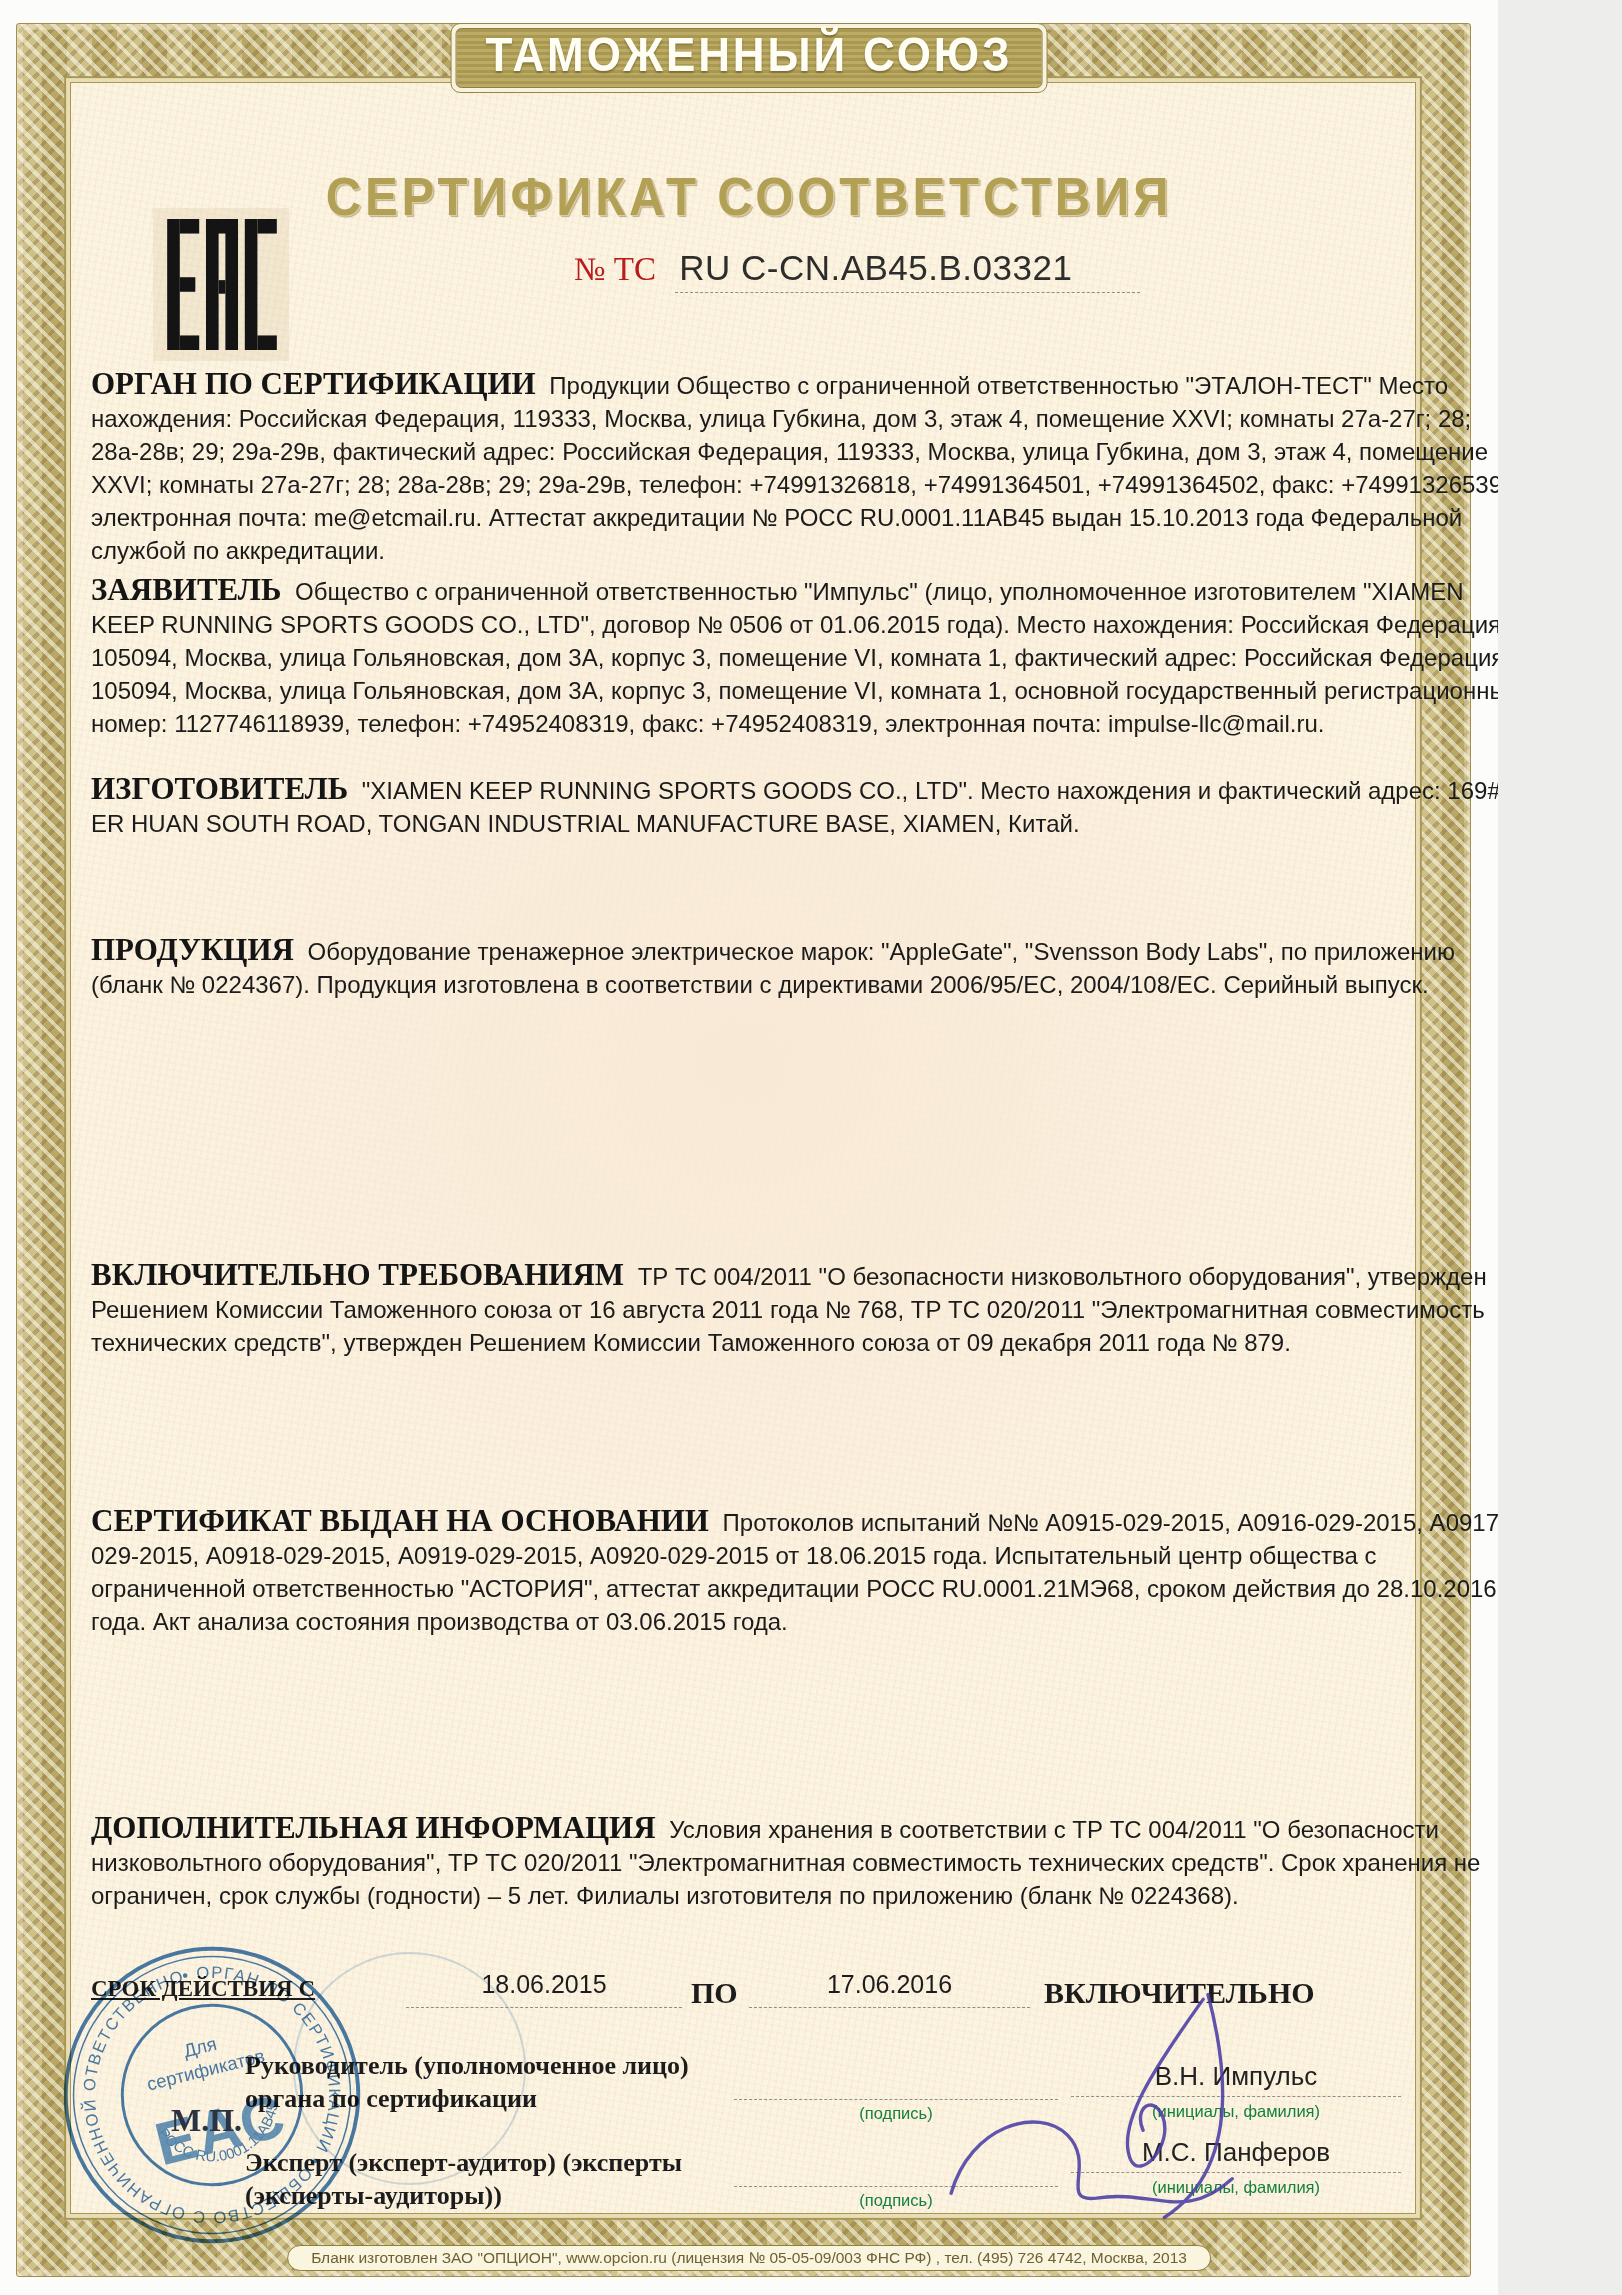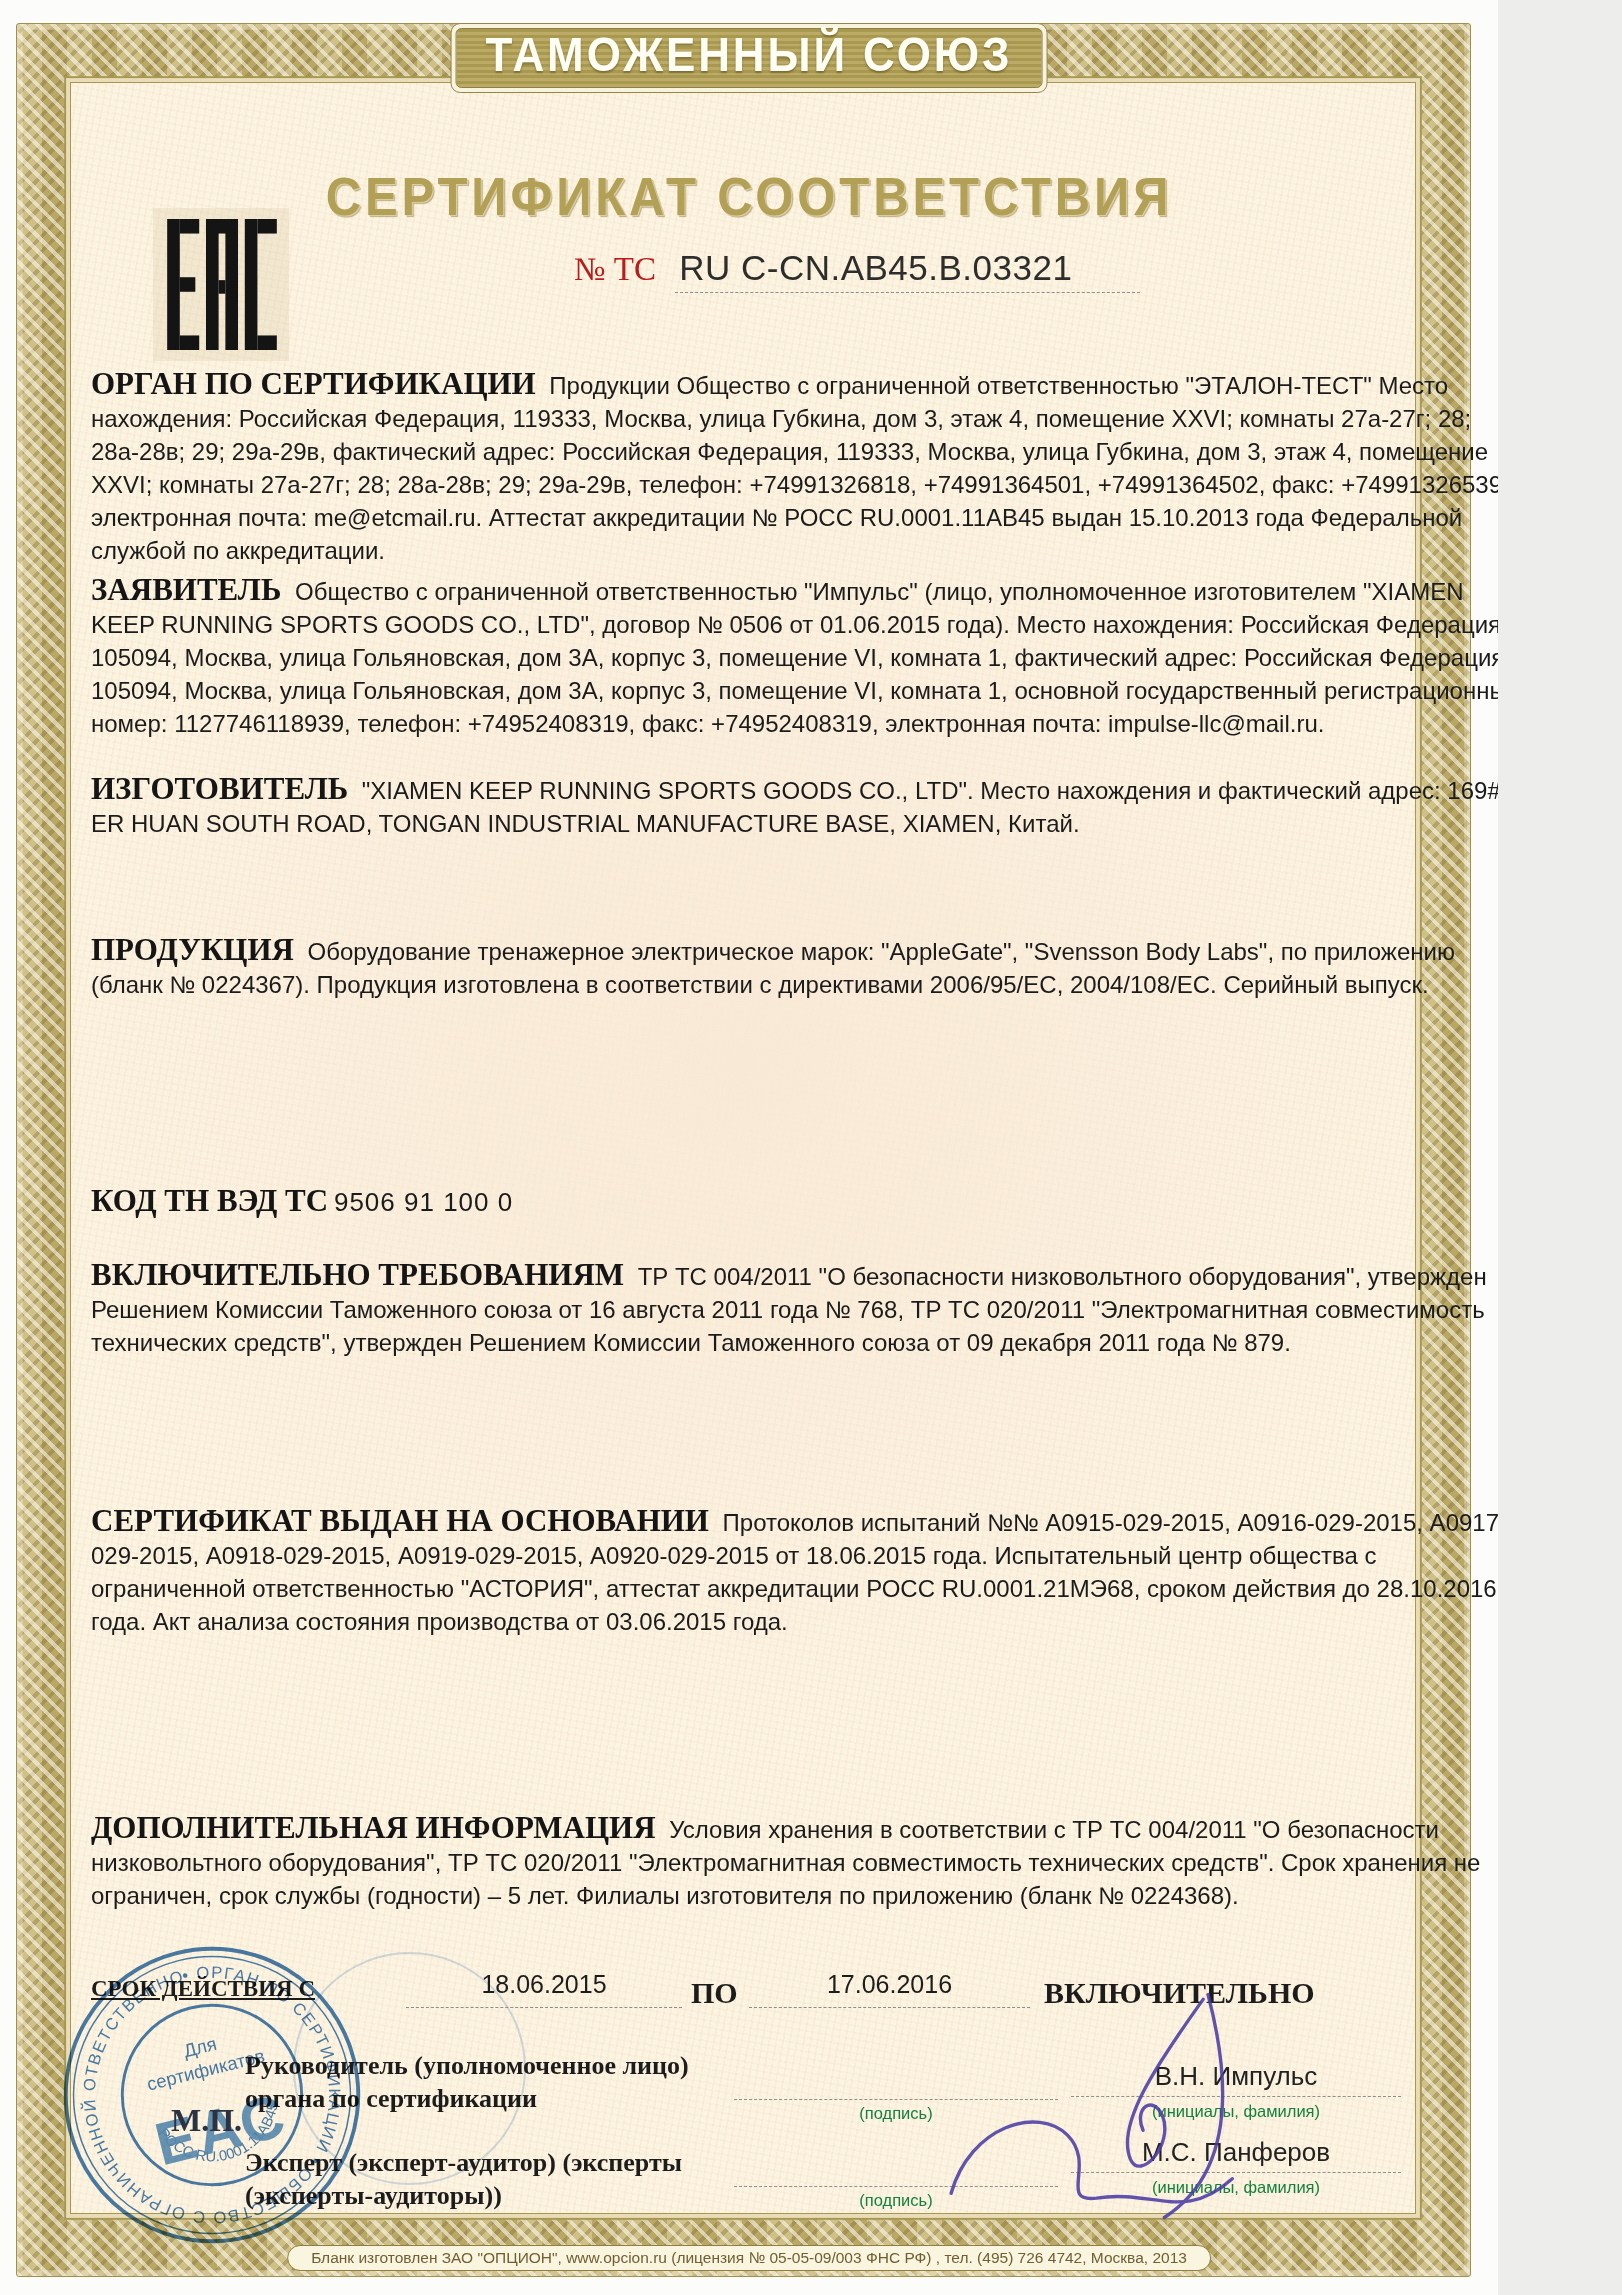--- a/index.html
+++ b/index.html
@@ -135,23 +135,20 @@
   </p>
 
   <p class="sec" style="top:772px">
     <span class="sh">ИЗГОТОВИТЕЛЬ</span><span>"XIAMEN KEEP RUNNING SPORTS GOODS CO., LTD". Место нахождения и фактический адрес: 169# ER HUAN SOUTH ROAD, TONGAN INDUSTRIAL MANUFACTURE BASE, XIAMEN, Китай.</span>
   </p>
 
   <p class="sec" style="top:933px">
     <span class="sh">ПРОДУКЦИЯ</span><span>Оборудование тренажерное электрическое марок: "AppleGate", "Svensson Body Labs", по приложению (бланк № 0224367). Продукция изготовлена в соответствии с директивами 2006/95/EC, 2004/108/EC. Серийный выпуск.</span>
   </p>
 
-  <p class="sec" style="top:1184px">
-    <span class="sh" style="margin-right:5.8px">КОД ТН ВЭД ТС</span><span class="kodval">9506 91 100 0</span>
-  </p>
 
   <p class="sec" style="top:1258px">
     <span class="sh">ВКЛЮЧИТЕЛЬНО ТРЕБОВАНИЯМ</span><span>ТР ТС 004/2011 "О безопасности низковольтного оборудования", утвержден Решением Комиссии Таможенного союза от 16 августа 2011 года № 768, ТР ТС 020/2011 "Электромагнитная совместимость технических средств", утвержден Решением Комиссии Таможенного союза от 09 декабря 2011 года № 879.</span>
   </p>
 
   <p class="sec" style="top:1504px">
     <span class="sh">СЕРТИФИКАТ ВЫДАН НА ОСНОВАНИИ</span><span>Протоколов испытаний №№ А0915-029-2015, А0916-029-2015, А0917-029-2015, А0918-029-2015, А0919-029-2015, А0920-029-2015 от 18.06.2015 года. Испытательный центр общества с ограниченной ответственностью "АСТОРИЯ", аттестат аккредитации РОСС RU.0001.21МЭ68, сроком действия до 28.10.2016 года. Акт анализа состояния производства от 03.06.2015 года.</span>
   </p>
 
   <p class="sec" style="top:1811px">

